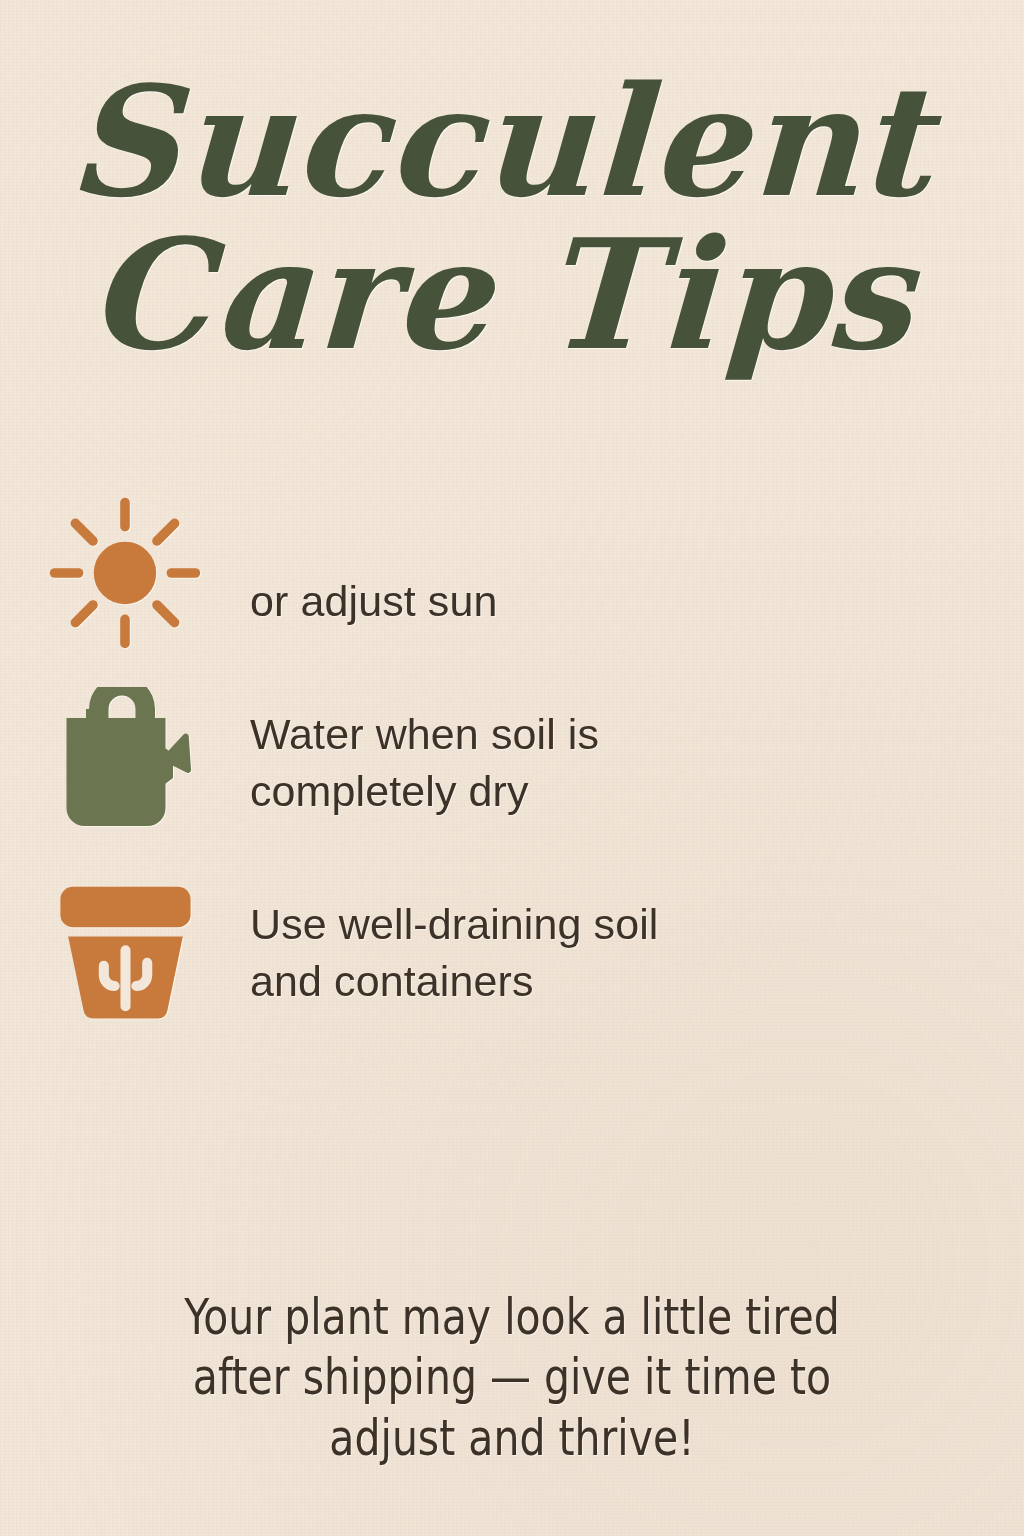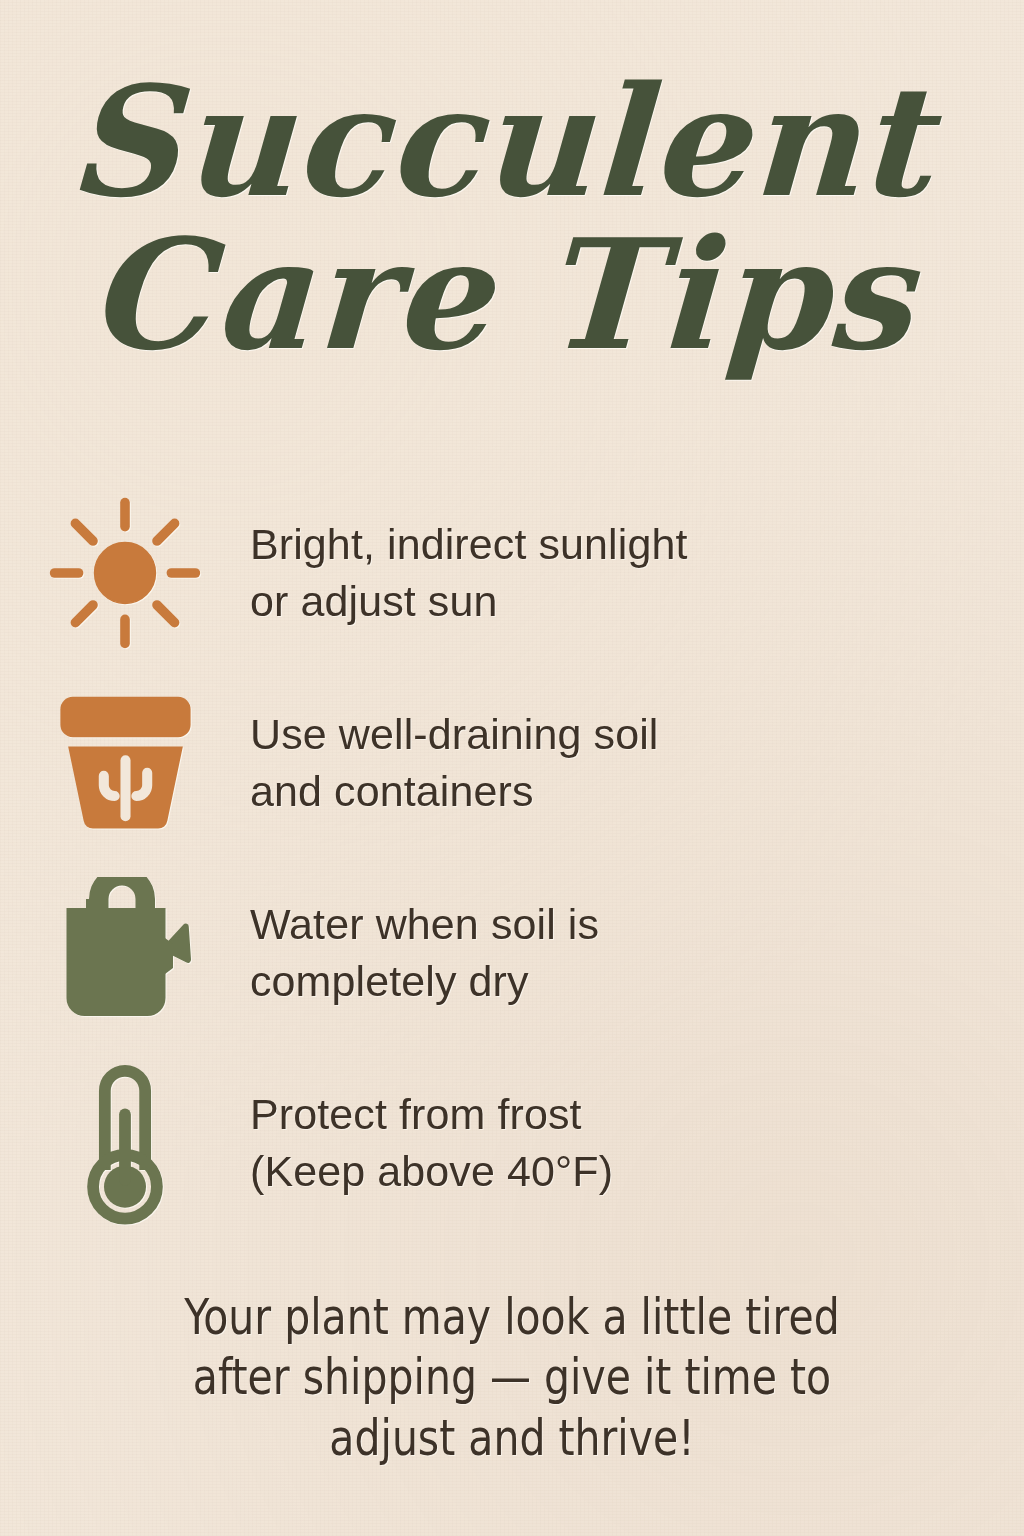--- a/index.html
+++ b/index.html
@@ -139,22 +139,39 @@
             <line x1="6" y1="50" x2="21" y2="50" stroke-width="6"></line>
             <line x1="79" y1="50" x2="94" y2="50" stroke-width="6"></line>
             <line x1="19" y1="19" x2="30" y2="30" stroke-width="6"></line>
             <line x1="70" y1="70" x2="81" y2="81" stroke-width="6"></line>
             <line x1="81" y1="19" x2="70" y2="30" stroke-width="6"></line>
             <line x1="30" y1="70" x2="19" y2="81" stroke-width="6"></line>
           </g>
         </svg>
       </div>
       <div class="tip-text">
-        <span>Bright, indirect sunlight</span><br>
+        <br>
         <span>or adjust sun</span>
+      </div>
+    </div>
+
+    <div class="tip-row">
+      <div class="tip-icon">
+        <svg width="168" height="152" viewBox="0 0 112 100" aria-hidden="true">
+          <g fill="#6b7550">
+            <path d="M30 14 h2 a22 22 0 0 1 44 0 v6 h-13 v-6 a9 9 0 0 0 -18 0 v6 h-15 z"></path>
+            <path d="M17 20 h66 a0 0 0 0 1 0 0 v60 a12 12 0 0 1 -12 12 h-42 a12 12 0 0 1 -12 -12 z"></path>
+            <path d="M83 44 l12 -13 a2 2 0 0 1 3.5 1.4 l1.5 22 a2 2 0 0 1 -3 1.9 l-14 -7 z"></path>
+            <path d="M80 38 l8 6 v16 l-8 6 z"></path>
+          </g>
+        </svg>
+      </div>
+      <div class="tip-text">
+        <span>Water when soil is</span><br>
+        <span>completely dry</span>
       </div>
     </div>
 
     <div class="tip-row">
       <div class="tip-icon">
         <svg width="155" height="155" viewBox="0 0 100 100" aria-hidden="true">
           <rect x="8" y="7" width="84" height="26" rx="8" fill="#c87a3c"></rect>
           <path d="M13 39 h74 l-10 48 a6 6 0 0 1 -6 5 h-42 a6 6 0 0 1 -6 -5 z" fill="#c87a3c"></path>
           <g stroke="#f2e7da" stroke-width="6.5" stroke-linecap="round" fill="none">
             <line x1="50" y1="48" x2="50" y2="84"></line>
@@ -162,53 +179,20 @@
             <path d="M64 56 v8 a7 7 0 0 1 -7 7"></path>
           </g>
         </svg>
       </div>
       <div class="tip-text">
         <span>Use well-draining soil</span><br>
         <span>and containers</span>
       </div>
     </div>
 
-    <div class="tip-row">
-      <div class="tip-icon">
-        <svg width="168" height="152" viewBox="0 0 112 100" aria-hidden="true">
-          <g fill="#6b7550">
-            <path d="M30 14 h2 a22 22 0 0 1 44 0 v6 h-13 v-6 a9 9 0 0 0 -18 0 v6 h-15 z"></path>
-            <path d="M17 20 h66 a0 0 0 0 1 0 0 v60 a12 12 0 0 1 -12 12 h-42 a12 12 0 0 1 -12 -12 z"></path>
-            <path d="M83 44 l12 -13 a2 2 0 0 1 3.5 1.4 l1.5 22 a2 2 0 0 1 -3 1.9 l-14 -7 z"></path>
-            <path d="M80 38 l8 6 v16 l-8 6 z"></path>
-          </g>
-        </svg>
-      </div>
-      <div class="tip-text">
-        <span>Water when soil is</span><br>
-        <span>completely dry</span>
-      </div>
-    </div>
-
-    <div class="tip-row">
-      <div class="tip-icon">
-        <svg width="122" height="168" viewBox="0 0 70 100" aria-hidden="true">
-          <g fill="none" stroke="#6b7550" stroke-width="7">
-            <path d="M23 66 v-47 a12 12 0 0 1 24 0 v47"></path>
-            <circle cx="35" cy="76" r="19"></circle>
-          </g>
-          <circle cx="35" cy="76" r="12.5" fill="#6b7550"></circle>
-          <line x1="35" y1="33" x2="35" y2="72" stroke="#6b7550" stroke-width="7" stroke-linecap="round"></line>
-        </svg>
-      </div>
-      <div class="tip-text">
-        <span>Protect from frost</span><br>
-        <span>(Keep above 40°F)</span>
-      </div>
-    </div>
 
   </div>
 
   <div class="footer-note">
     <span class="fl">Your plant may look a little tired</span>
     <span class="fl">after shipping — give it time to</span>
     <span class="fl">adjust and thrive!</span>
   </div>
 
 </div>

